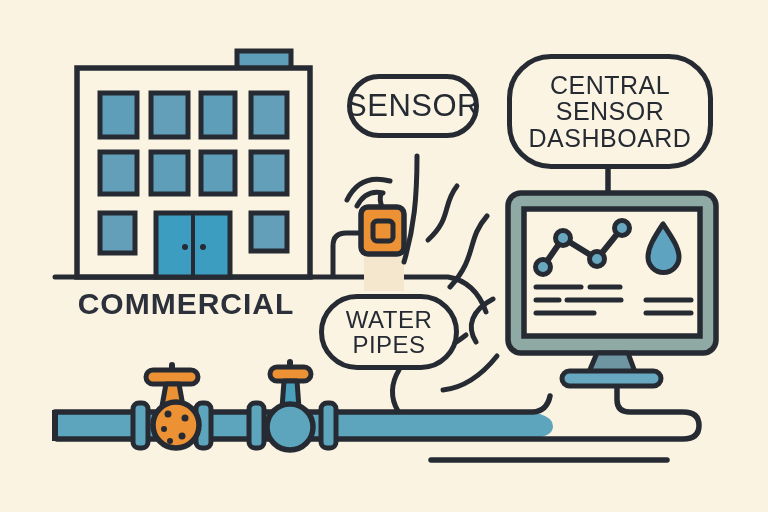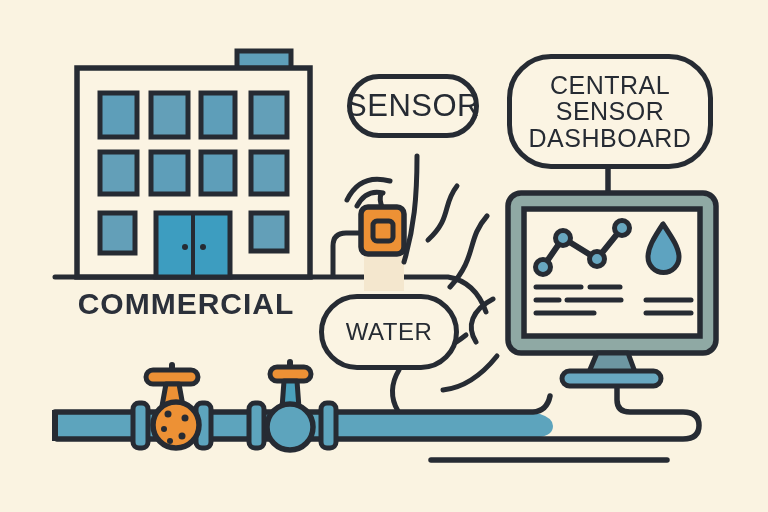--- a/index.html
+++ b/index.html
@@ -151,15 +151,16 @@
   </div>
 
   <div class="bubble" id="dashboard-bubble">
     <span>CENTRAL</span>
     <span>SENSOR</span>
     <span>DASHBOARD</span>
   </div>
 
   <div class="bubble" id="waterpipes-bubble">
     <span>WATER</span>
+    <span>PIPES</span>
   </div>
 
 </div>
 
 </body></html>

